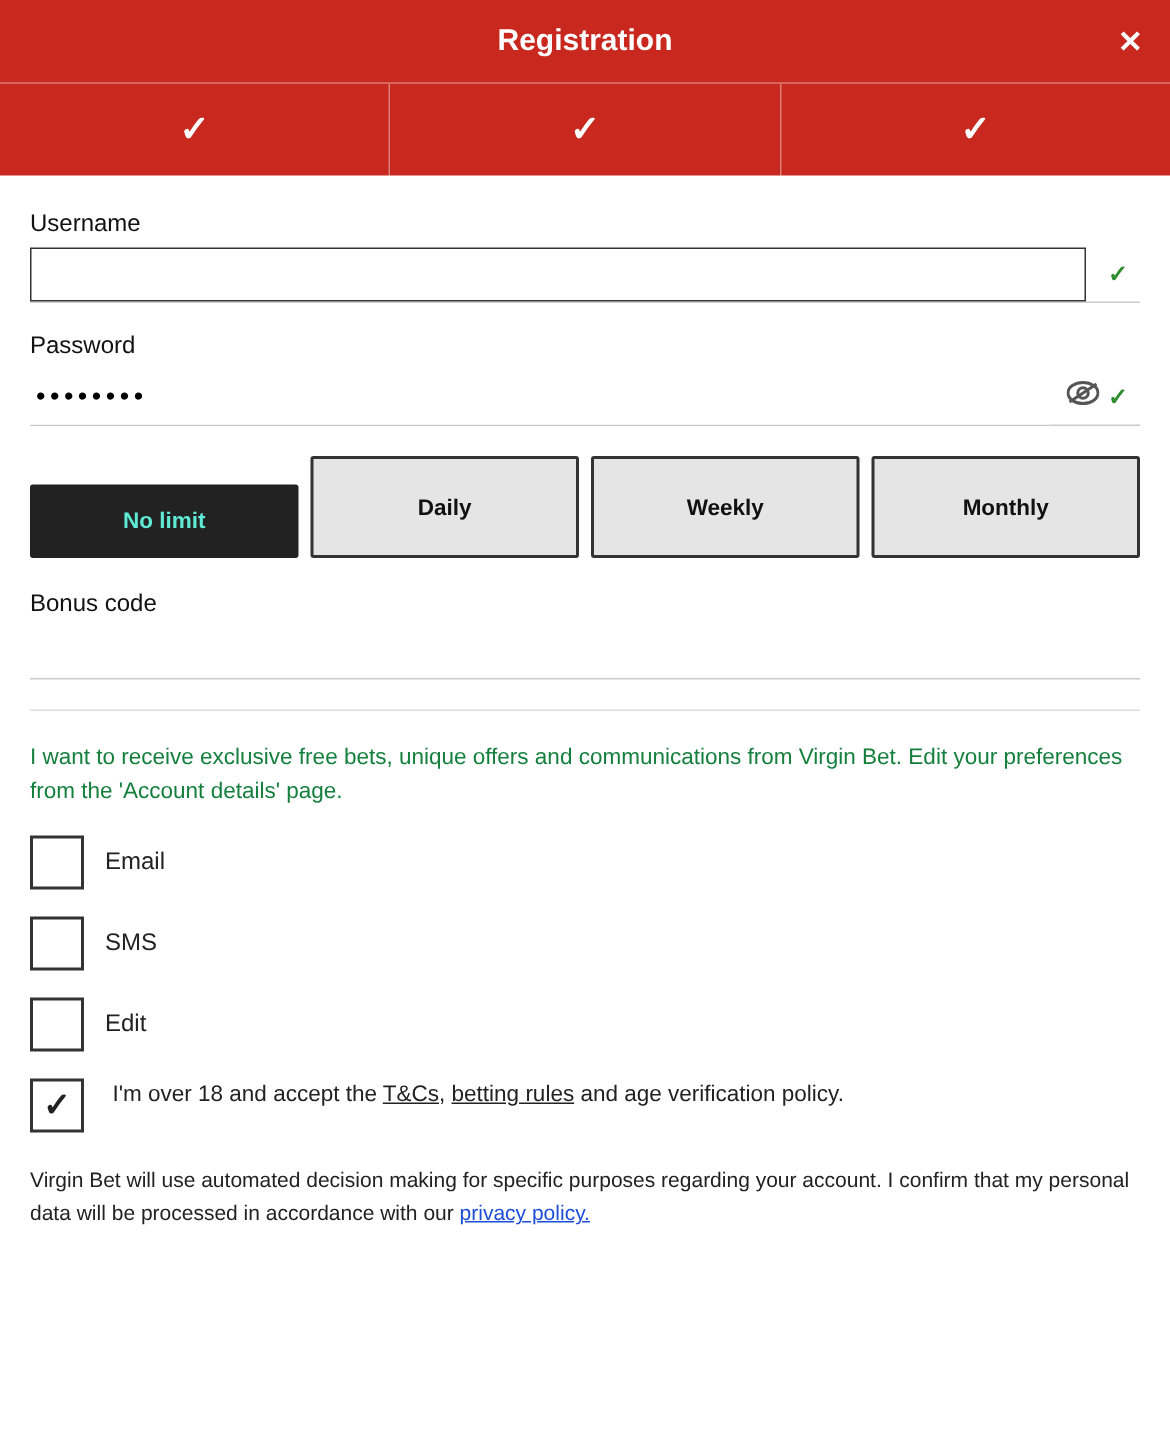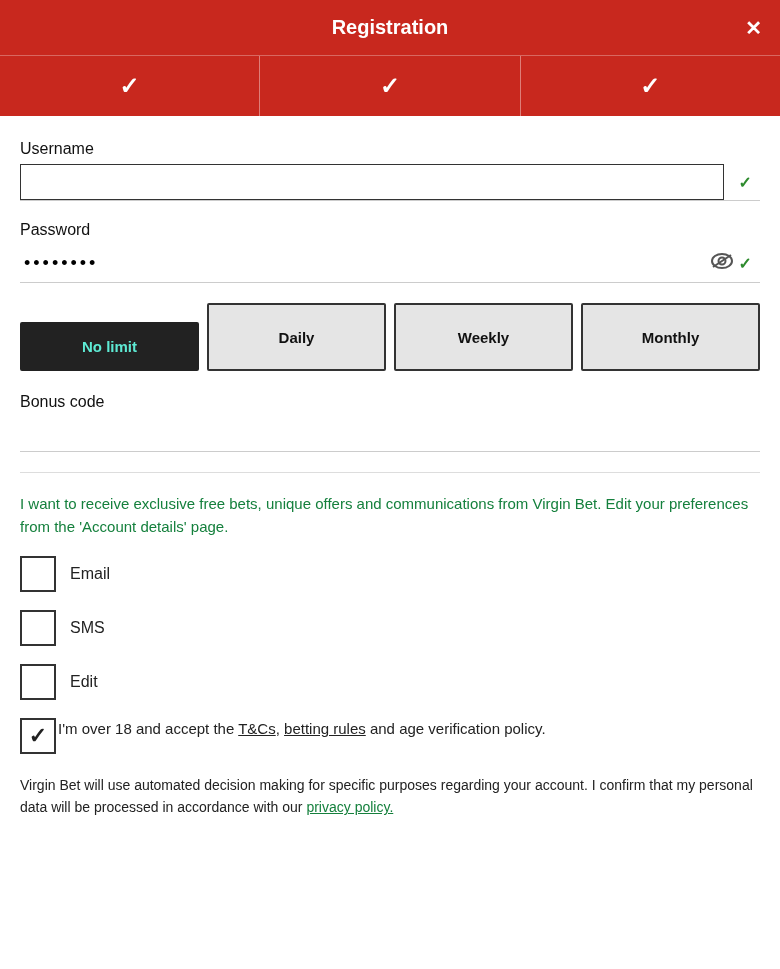--- a/index.html
+++ b/index.html
@@ -203,41 +203,41 @@
     }
     .checkbox-label {
       font-size: 16px;
       color: #222;
     }
 
     
     .tc-item {
       display: flex;
       align-items: flex-start;
-      gap: 2px;
+      gap: 19px;
       margin-bottom: 20px;
     }
     .tc-text {
       font-size: 15px;
       color: #222;
       line-height: 1.5;
     }
     .tc-text a {
       color: #222;
       text-decoration: underline;
     }
 
     
     .privacy-text {
       font-size: 14px;
       color: #222;
       line-height: 1.6;
     }
     .privacy-text a {
-      color: #15803d;
+      color: #1d4ed8;
     }
   </style>
 </head>
 <body>
 
 <div class="header">
   <span>Registration</span>
   <span class="header-close">✕</span>
 </div>
 

